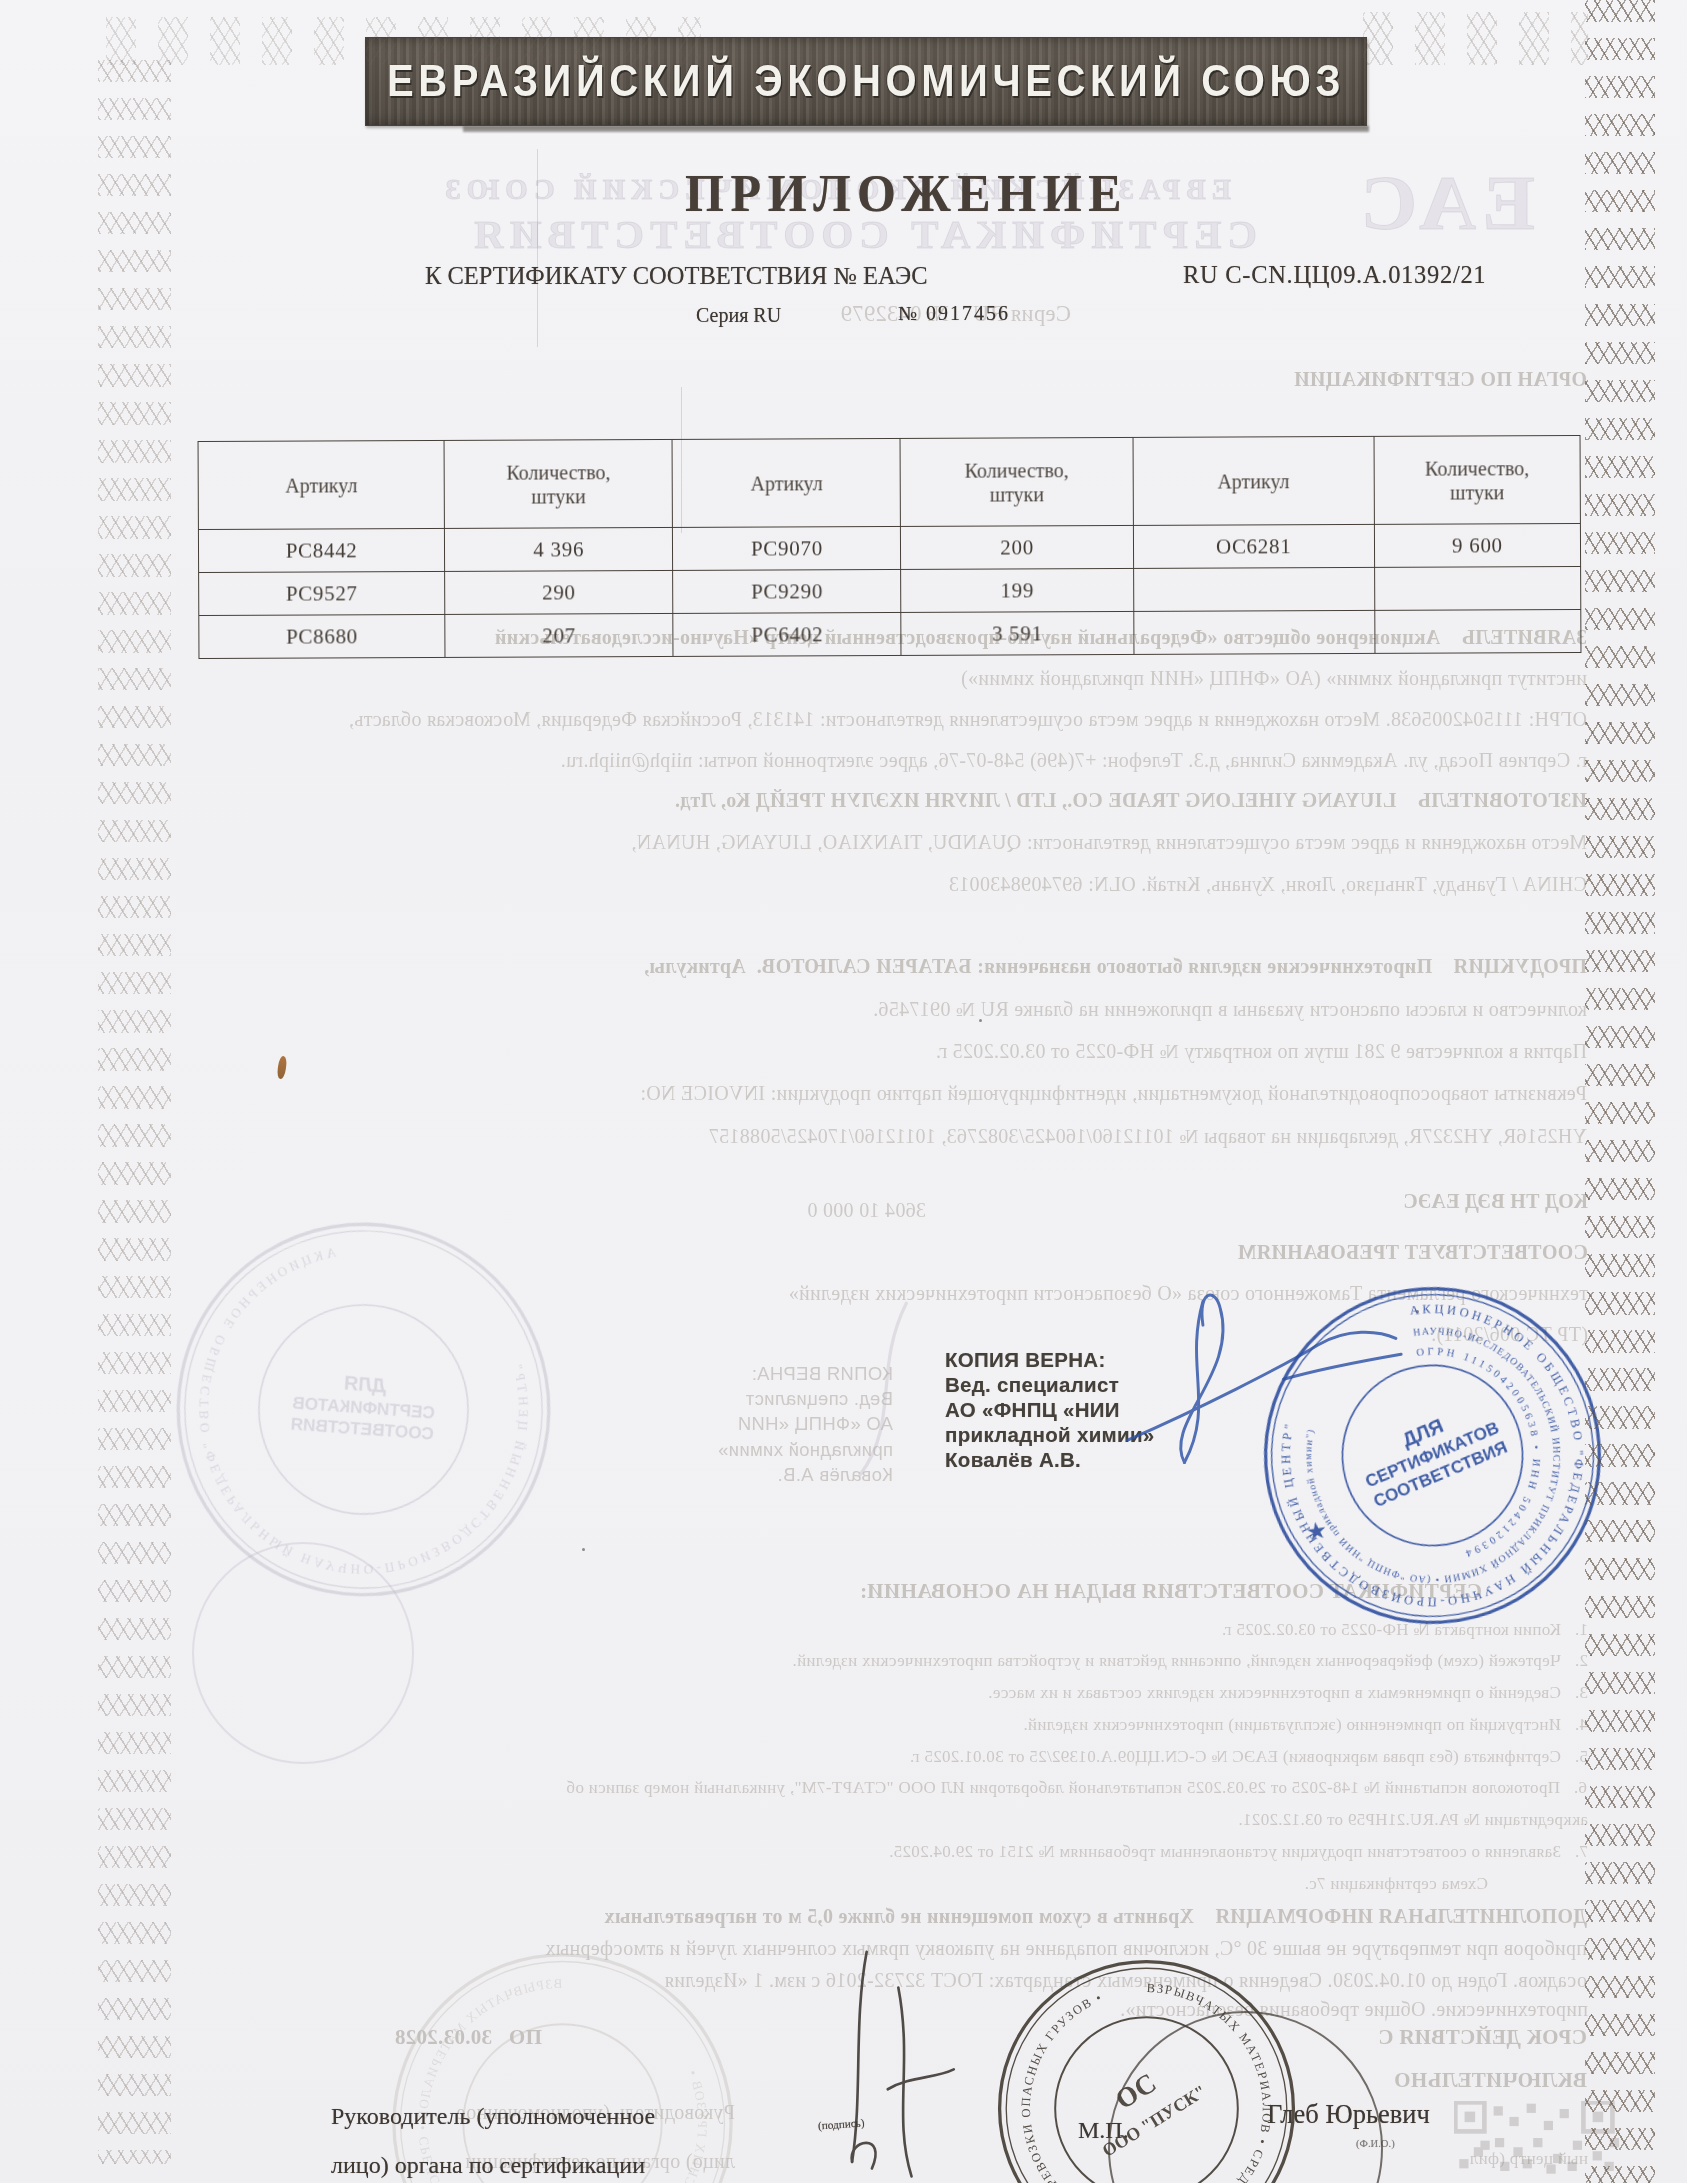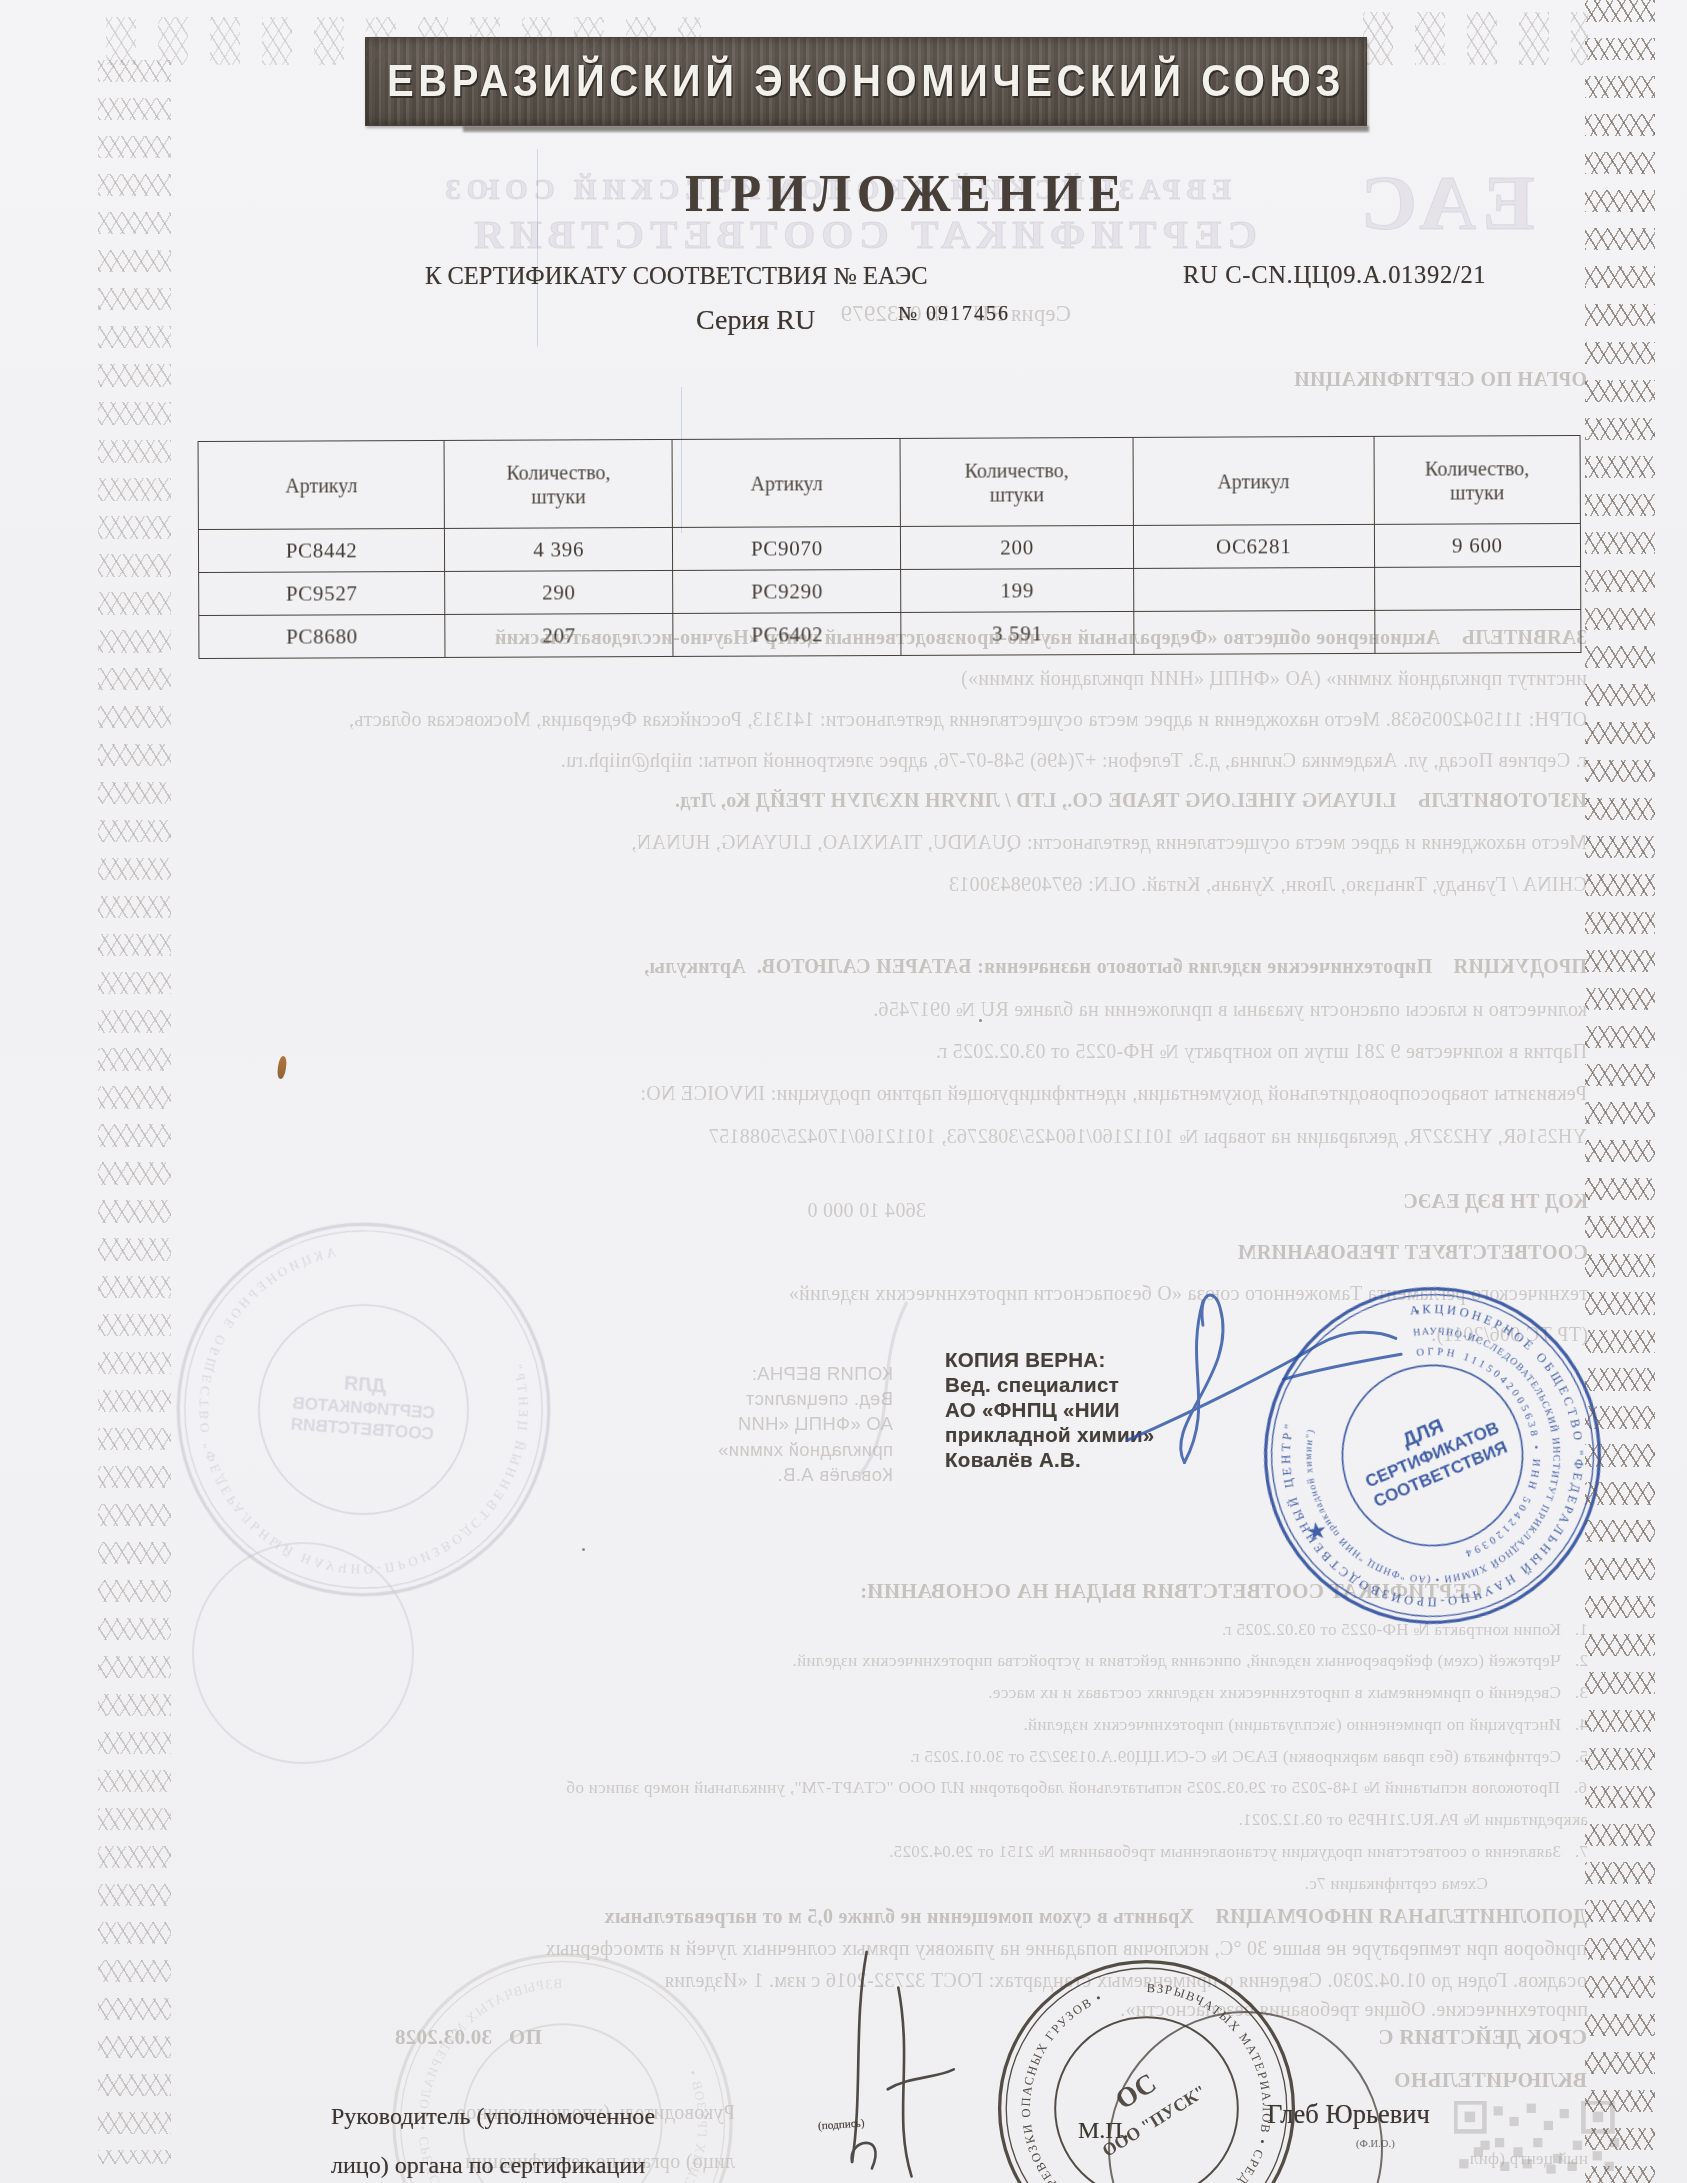--- a/index.html
+++ b/index.html
@@ -182,21 +182,21 @@
   <div class="banner">
     <span class="banner-text">ЕВРАЗИЙСКИЙ ЭКОНОМИЧЕСКИЙ СОЮЗ</span>
   </div>
   <div class="banner-shadow"></div>
 
   <div class="ink doc-title" style="left:685px;top:164px;">ПРИЛОЖЕНИЕ</div>
 
   <div class="ink" style="left:425px;top:262px;font-size:24.5px;">К СЕРТИФИКАТУ СООТВЕТСТВИЯ № ЕАЭС</div>
   <div class="ink" style="left:1183px;top:261px;font-size:24.5px;letter-spacing:0.7px;">RU C-CN.ЦЦ09.A.01392/21</div>
 
-  <div class="ink" style="left:696px;top:304px;font-size:28px;">Серия RU</div>
+  <div class="ink" style="left:696px;top:304px;font-size:20px;">Серия RU</div>
   <div class="ink" style="left:898px;top:302px;font-size:20px;letter-spacing:2px;color:#3a332e;">№ 0917456</div>
 
 
   <table class="tbl">
     <colgroup>
       <col style="width:246px">
         <col style="width:228px">
         <col style="width:228px">
       <col style="width:232px">
         <col style="width:241px">

